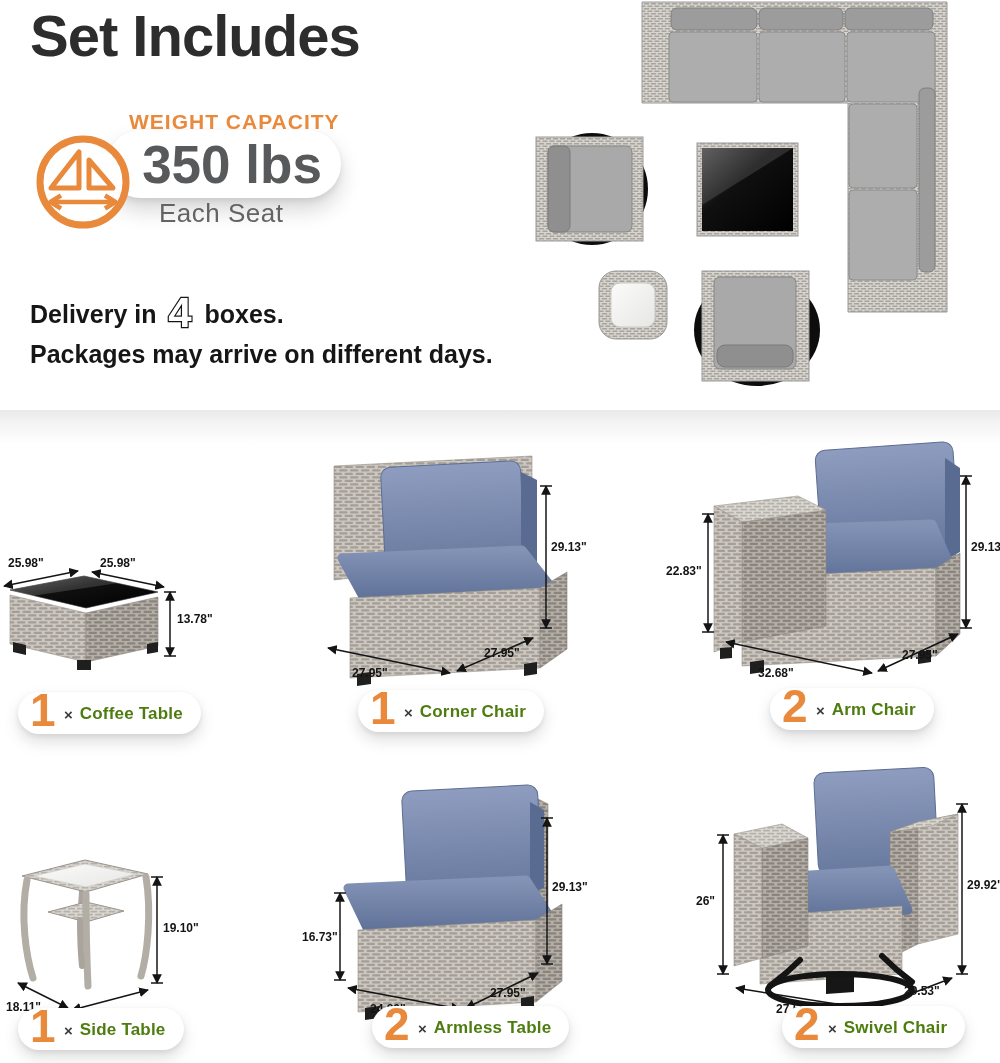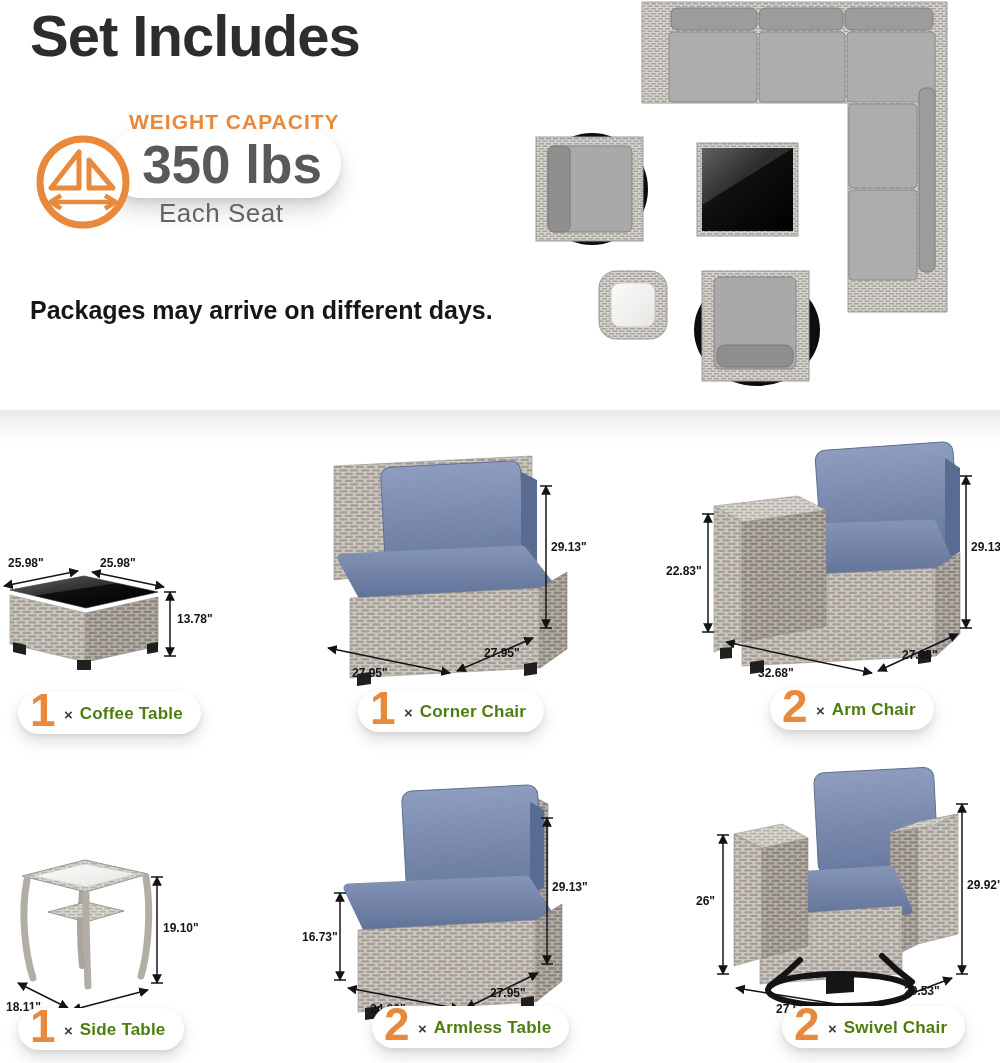--- a/index.html
+++ b/index.html
@@ -124,20 +124,27 @@
       <path d="M54,66 L54,38 L78,66 Z" fill="none" stroke="#E8893C" stroke-width="5" stroke-linejoin="round"></path>
       <line x1="18" y1="80" x2="78" y2="80" stroke="#E8893C" stroke-width="4.5"></line>
       <path d="M26,73.5 L15.5,80 L26,86.5" fill="none" stroke="#E8893C" stroke-width="4.5" stroke-linejoin="round"></path>
       <path d="M70,73.5 L80.5,80 L70,86.5" fill="none" stroke="#E8893C" stroke-width="4.5" stroke-linejoin="round"></path>
     </svg>
     <div class="wc-title">WEIGHT CAPACITY</div>
     <div class="wc-sub">Each Seat</div>
   </div>
 
   <div class="delivery">
+    <div class="l1">
+      <span class="txt">Delivery in</span>
+      <svg class="boxes-num" width="34" height="46" viewBox="0 0 34 46">
+        <text x="17" y="38" text-anchor="middle" font-size="42" font-weight="800" font-family="Liberation Sans, DejaVu Sans, sans-serif" fill="#ffffff" stroke="#141414" stroke-width="2.4" paint-order="stroke">4</text>
+      </svg>
+      <span class="txt">boxes.</span>
+    </div>
     <div class="l2">Packages may arrive on different days.</div>
   </div>
 
   <div class="plan">
     <svg width="430" height="400" viewBox="0 0 430 400">
 
       <g>
         <path d="M107,2 H412 V312 H313 V103 H107 Z" fill="url(#wkv)" stroke="#9a9a9a" stroke-width="1"></path>
         <rect x="136" y="8" width="86" height="22" rx="6" fill="#9c9c9c" stroke="#7e7e7e"></rect>
         <rect x="224" y="8" width="84" height="22" rx="6" fill="#9c9c9c" stroke="#7e7e7e"></rect>

